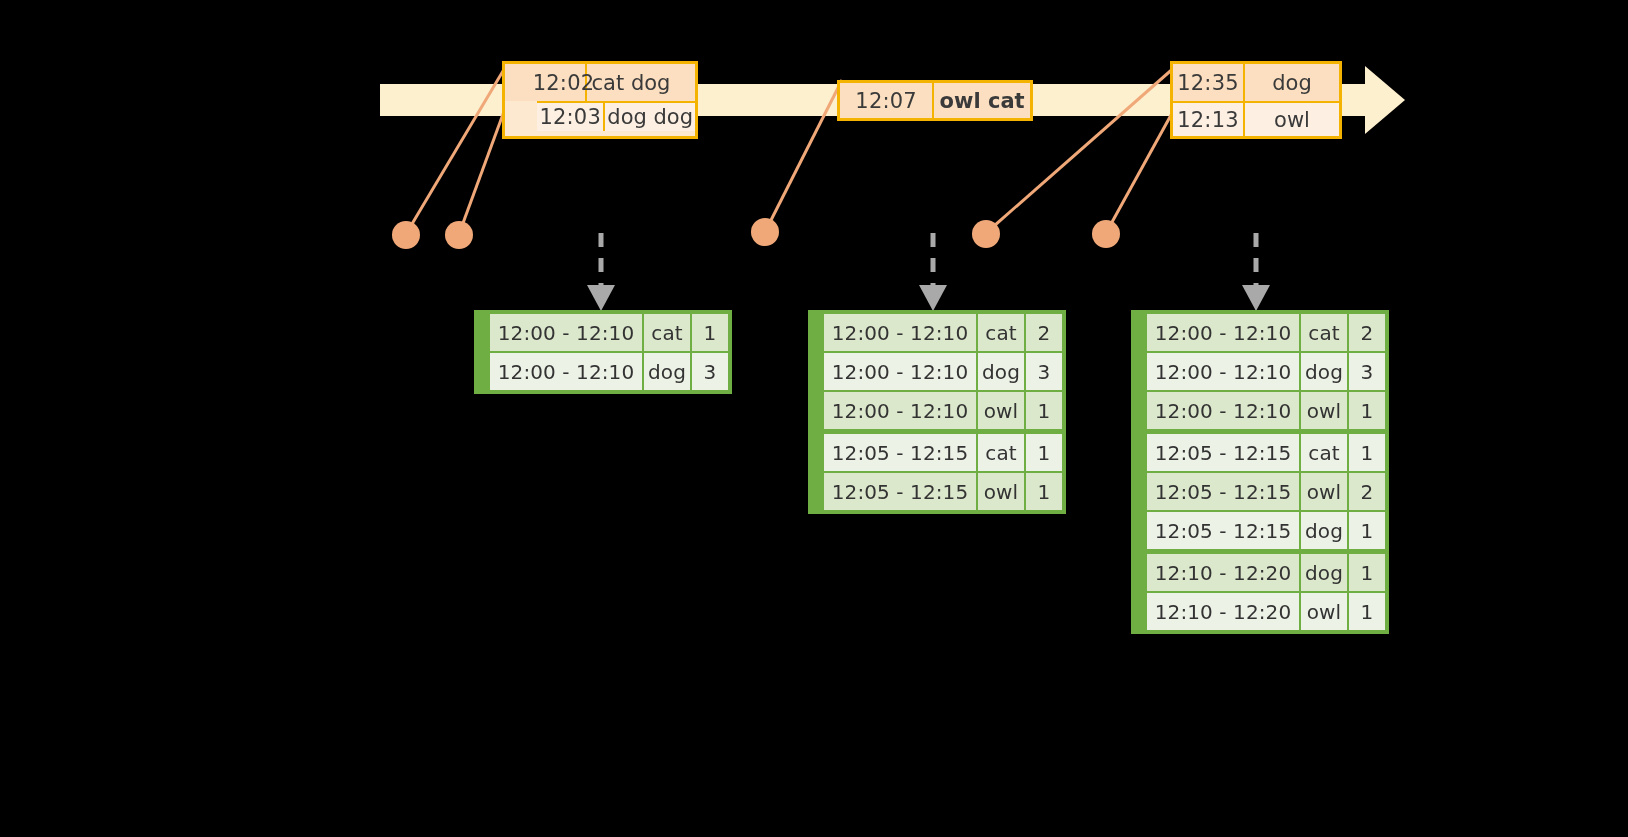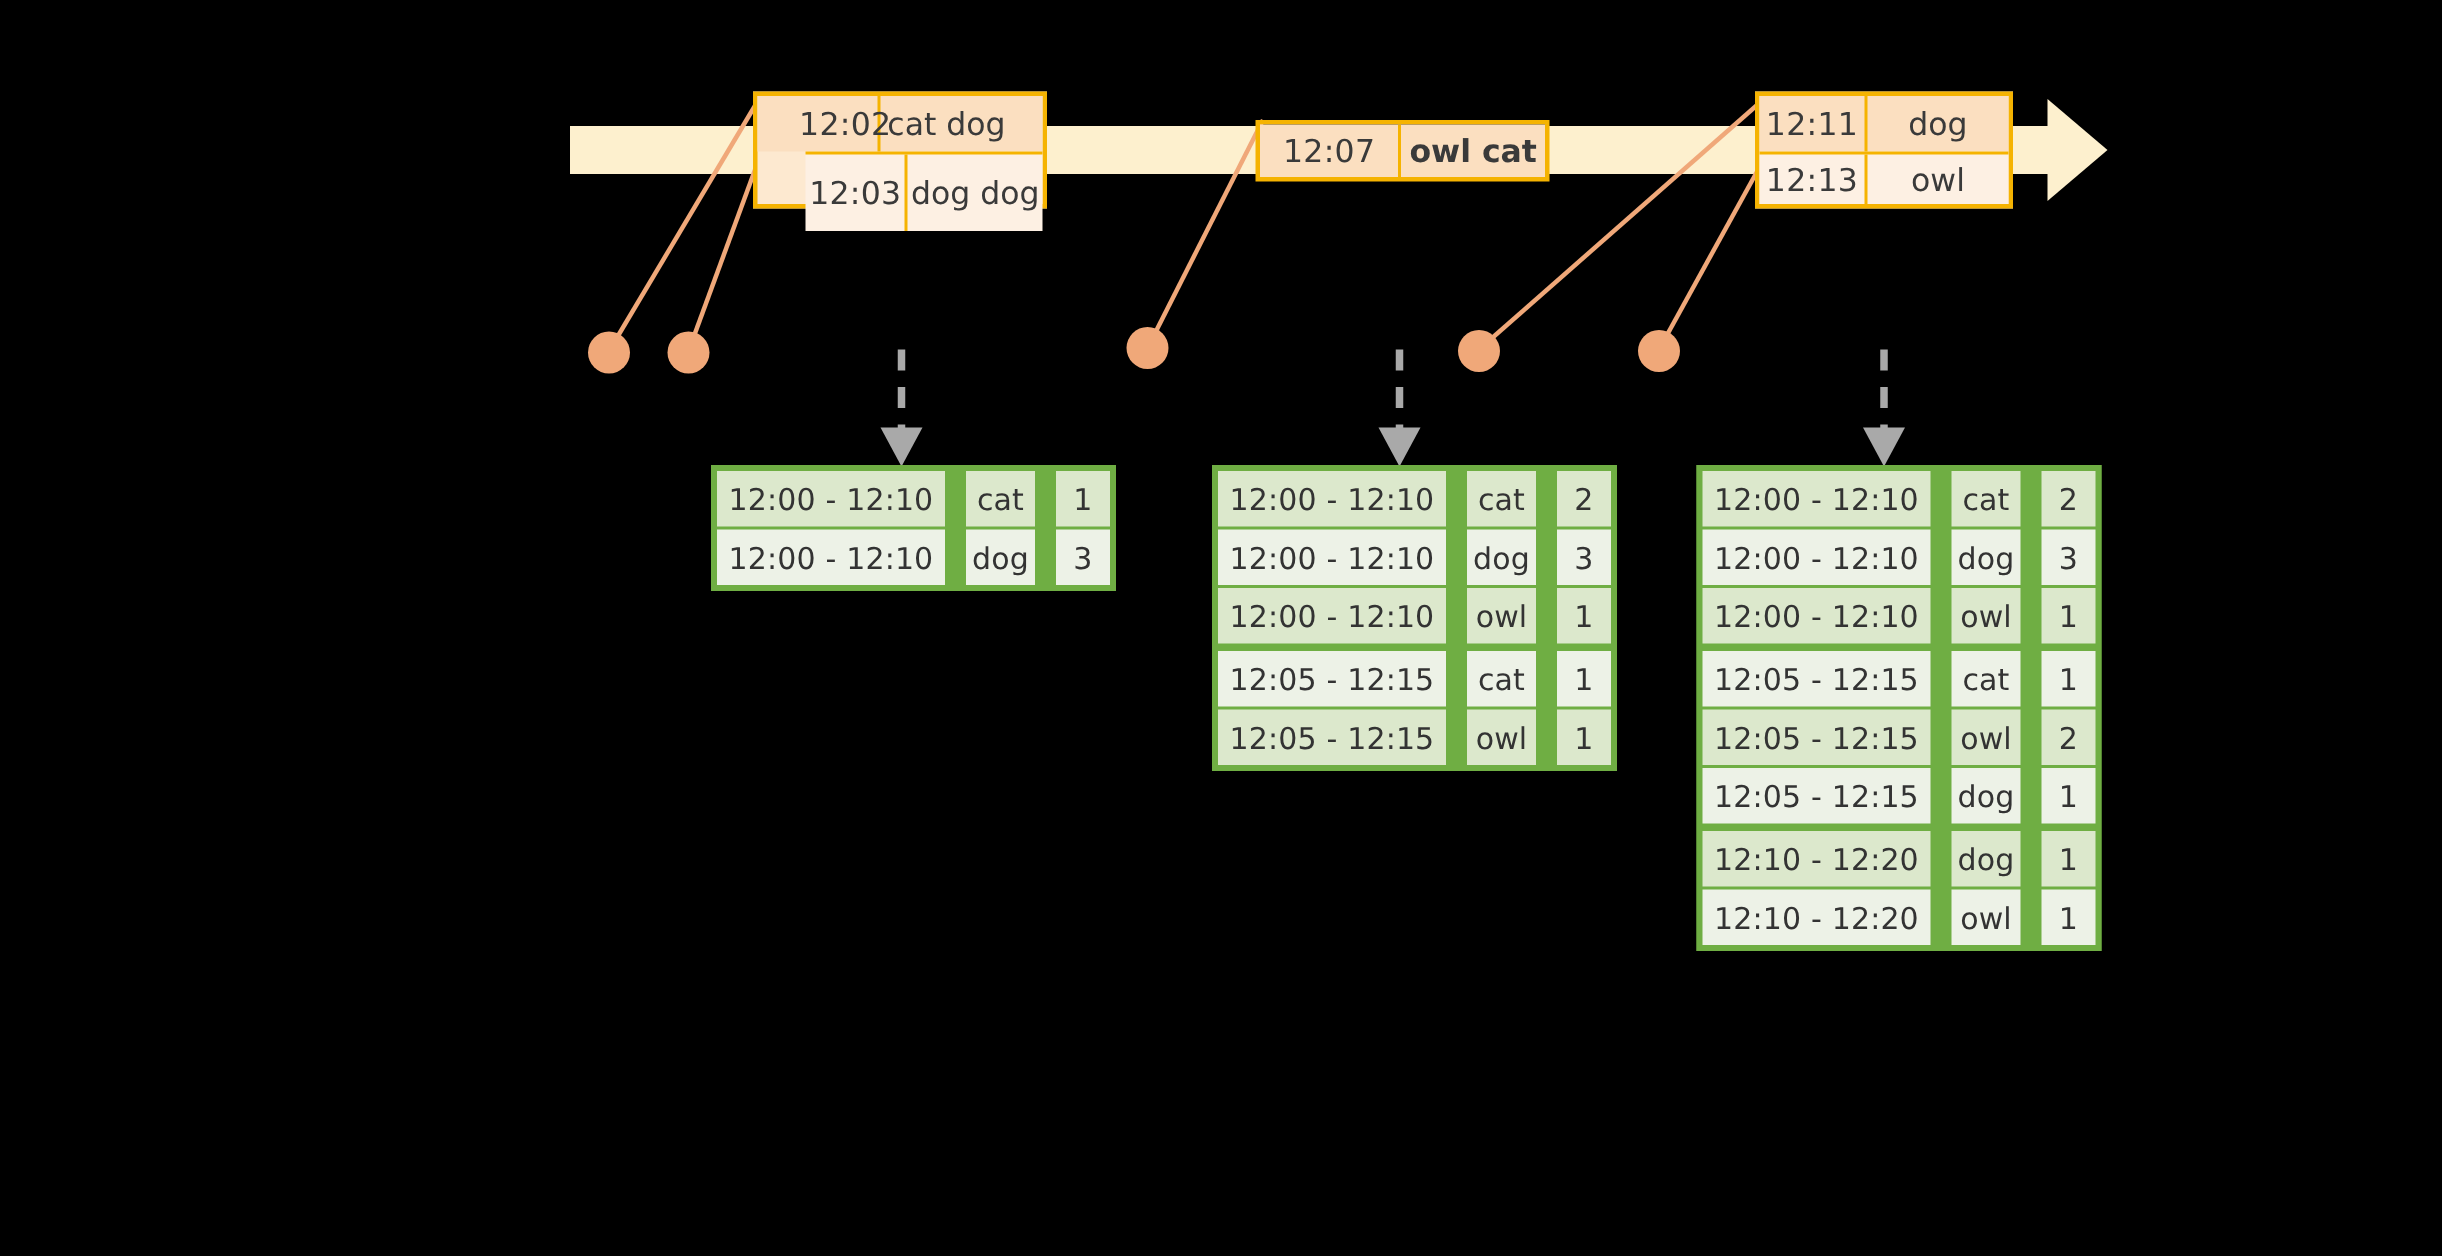--- a/index.html
+++ b/index.html
@@ -43,22 +43,23 @@
   .res-table{
     position:absolute;
     box-sizing:border-box;
     border:4px solid #6FAE43;
     background:#6FAE43;
     display:flex;flex-direction:column;
     gap:2px;
   }
   .res-row{
     display:flex;
-    gap:14px;
+    gap:2px;
     height:37px;
+    margin-left:12px;
   }
   .res-row.sep{margin-top:3px;}
   .res-cell{
     box-sizing:border-box;
     display:flex;align-items:center;justify-content:center;
     font-size:20px;color:#333;
     letter-spacing:.1px;
   }
   .tone-a{background:#DCE8CC;}
   .tone-b{background:#EDF2E7;}
@@ -103,36 +104,36 @@
       <polygon points="919,285 947,285 933,311"></polygon>
       <polygon points="1242,285 1270,285 1256,311"></polygon>
     </g>
   </svg>
 
   <div class="evt-group" style="left:502px;top:61px;width:196px;height:78px;">
     <div class="evt-row shade-a" style="height:37px;">
       <div class="evt-time c" style="width:82px;padding-left:37px;">12:02</div>
       <div class="evt-val" style="width:88px;">cat dog</div>
     </div>
-    <div class="evt-row shade-b" style="height:53px;margin-left:32px;">
+    <div class="evt-row shade-b" style="height:30px;margin-left:32px;">
       <div class="evt-time" style="width:82px;">12:03</div>
       <div class="evt-val" style="width:108px;">dog dog</div>
     </div>
   </div>
 
   <div class="evt-group" style="left:837px;top:80px;width:196px;height:41px;">
     <div class="evt-row shade-a" style="height:35px;">
       <div class="evt-time" style="width:106px;">12:07</div>
       <div class="evt-val" style="width:108px;font-weight:bold;">owl cat</div>
     </div>
   </div>
 
   <div class="evt-group" style="left:1170px;top:61px;width:172px;height:78px;">
     <div class="evt-row shade-a" style="height:37px;">
-      <div class="evt-time" style="width:72px;">12:11</div>
+      <div class="evt-time" style="width:72px;">12:35</div>
       <div class="evt-val" style="width:94px;">dog</div>
     </div>
     <div class="evt-row shade-b" style="height:35px;">
       <div class="evt-time" style="width:72px;">12:13</div>
       <div class="evt-val" style="width:94px;">owl</div>
     </div>
   </div>
 
   <div class="res-table" id="res-table-0" style="left:474px;top:310px;">
       <div class="res-row">

